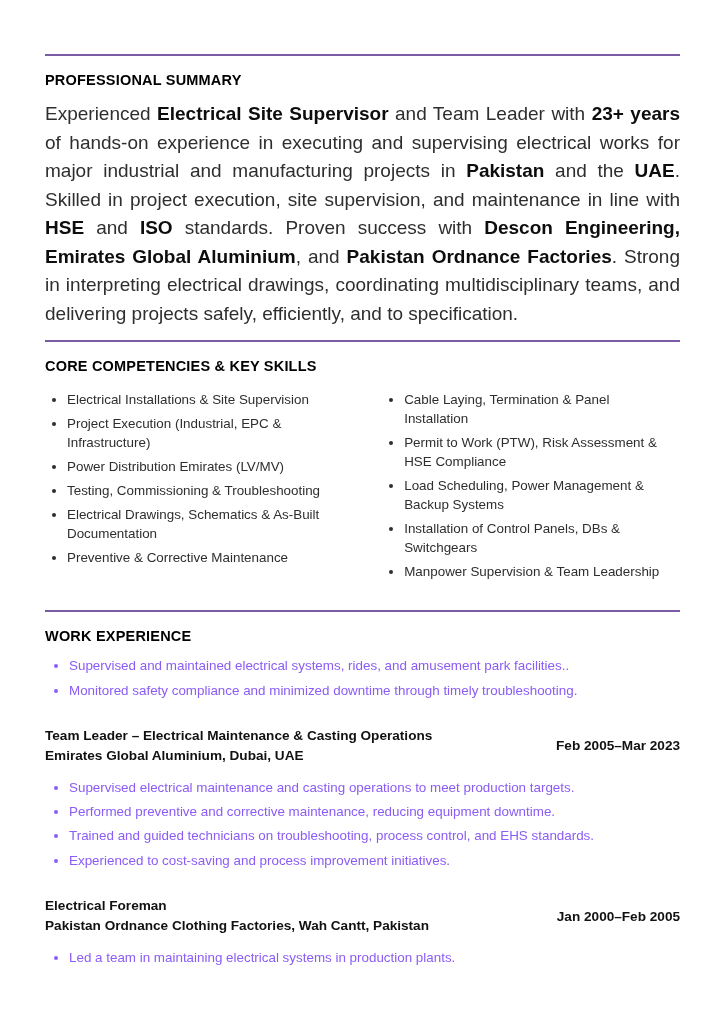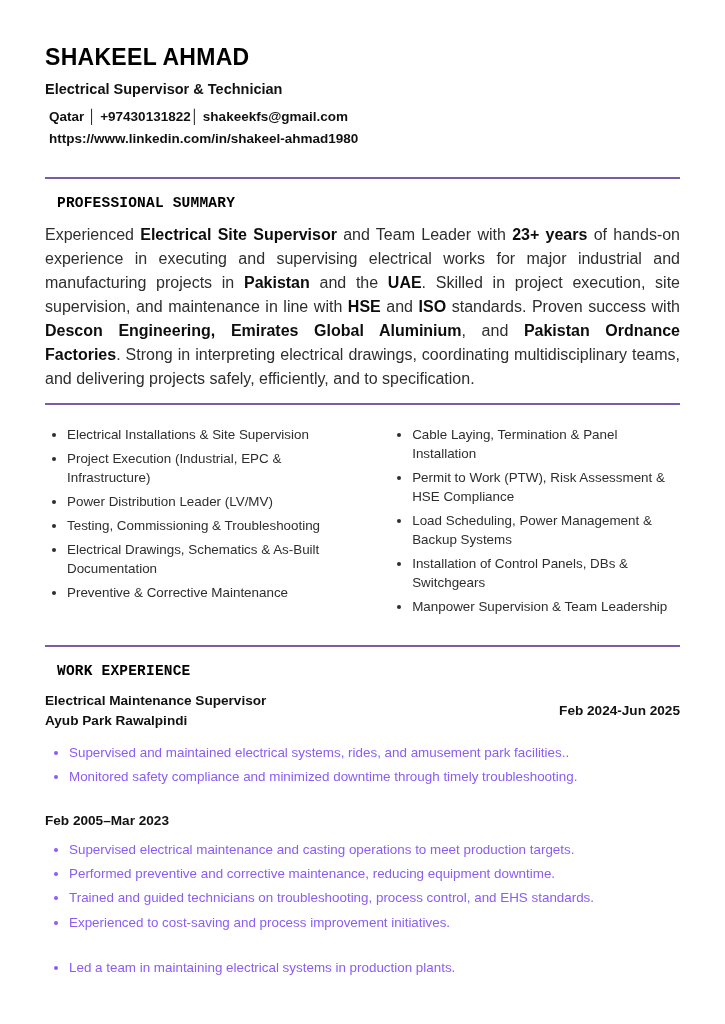--- a/index.html
+++ b/index.html
@@ -47,42 +47,41 @@
     margin: 0 0 7px 4px;
   }
 
   
   section.block {
     border-top: 2px solid var(--accent);
     margin-top: 10px;
     padding-top: 16px;
   }
   h2.section-heading {
-    margin: 0 0 12px 12px;
+    margin: 0 0 12px 0;
     font-size: 14.5px;
     font-weight: 700;
     color: #000000;
     letter-spacing: 0.2px;
-    font-family: Liberation Mono, monospace;
   }
 
   
   p.summary {
     margin: 0 0 12px 0;
-    font-size: 16px;
+    font-size: 19px;
     line-height: 1.5;
     text-align: justify;
     color: #2e2e2e;
   }
   p.summary strong { color: #0d0d0d; }
 
   
   .skills-cols {
     display: flex;
-    gap: 28px;
+    gap: 20px;
     padding: 4px 0 14px 0;
   }
   .skills-cols ul {
     margin: 0;
     padding: 0 0 0 22px;
     flex: 0 0 calc(52% - 13px);
     list-style: disc;
   }
   .skills-cols ul + ul { flex: 0 0 calc(48% - 13px); }
   .skills-cols li {
@@ -125,80 +124,79 @@
     line-height: 1.45;
     margin-bottom: 5px;
     color: #8b5cf6;
   }
 </style>
 </head>
 <body>
 
 <div class="page">
 
-  <header class="resume-header">
-    <h1 class="name">SHAKEEL AHMAD</h1>
-    <div class="candidate-title">Electrical Supervisor &amp; Technician</div>
-    <div class="contact-line">Qatar │ +97430131822│ shakeekfs@gmail.com</div>
-    <div class="contact-line">https://www.linkedin.com/in/shakeel-ahmad1980</div>
-  </header>
 
   <section class="block">
     <h2 class="section-heading">PROFESSIONAL SUMMARY</h2>
     <p class="summary"><span>Experienced </span><strong>Electrical Site Supervisor</strong><span> and Team Leader with </span><strong>23+ years</strong><span> of hands-on experience in executing and supervising electrical works for major industrial and manufacturing projects in </span><strong>Pakistan</strong><span> and the </span><strong>UAE</strong><span>. Skilled in project execution, site supervision, and maintenance in line with </span><strong>HSE</strong><span> and </span><strong>ISO</strong><span> standards. Proven success with </span><strong>Descon Engineering, Emirates Global Aluminium</strong><span>, and </span><strong>Pakistan Ordnance Factories</strong><span>. Strong in interpreting electrical drawings, coordinating multidisciplinary teams, and delivering projects safely, efficiently, and to specification.</span></p>
   </section>
 
   <section class="block">
+    <h2 class="section-heading">CORE COMPETENCIES &amp; KEY SKILLS</h2>
     <div class="skills-cols">
       <ul id="skills-left">
           <li>Electrical Installations &amp; Site Supervision</li>
           <li>Project Execution (Industrial, EPC &amp; Infrastructure)</li>
-          <li>Power Distribution Leader (LV/MV)</li>
+          <li>Power Distribution Emirates (LV/MV)</li>
           <li>Testing, Commissioning &amp; Troubleshooting</li>
           <li>Electrical Drawings, Schematics &amp; As-Built Documentation</li>
           <li>Preventive &amp; Corrective Maintenance</li>
         </ul>
       <ul id="skills-right">
           <li>Cable Laying, Termination &amp; Panel Installation</li>
           <li>Permit to Work (PTW), Risk Assessment &amp; HSE Compliance</li>
           <li>Load Scheduling, Power Management &amp; Backup Systems</li>
           <li>Installation of Control Panels, DBs &amp; Switchgears</li>
           <li>Manpower Supervision &amp; Team Leadership</li>
         </ul>
     </div>
   </section>
 
   <section class="block">
     <h2 class="section-heading">WORK EXPERIENCE</h2>
     <div id="jobs">
         <article class="job">
-          <div class="job-head">
-            <div class="job-left">
-              <div class="job-title-line">Electrical Maintenance Supervisor</div>
-              <div class="job-company">Ayub Park Rawalpindi</div>
-            </div>
-            <div class="job-dates">Feb 2024-Jun 2025</div>
-          </div>
           <ul class="job-bullets">
             <li>Supervised and maintained electrical systems, rides, and amusement park facilities..</li>
             <li>Monitored safety compliance and minimized downtime through timely troubleshooting.</li>
           </ul>
         </article>
         <article class="job">
           <div class="job-head">
+            <div class="job-left">
+              <div class="job-title-line">Team Leader – Electrical Maintenance &amp; Casting Operations</div>
+              <div class="job-company">Emirates Global Aluminium, Dubai, UAE</div>
+            </div>
             <div class="job-dates">Feb 2005–Mar 2023</div>
           </div>
           <ul class="job-bullets">
             <li>Supervised electrical maintenance and casting operations to meet production targets.</li>
             <li>Performed preventive and corrective maintenance, reducing equipment downtime.</li>
             <li>Trained and guided technicians on troubleshooting, process control, and EHS standards.</li>
             <li>Experienced to cost-saving and process improvement initiatives.</li>
           </ul>
         </article>
         <article class="job">
+          <div class="job-head">
+            <div class="job-left">
+              <div class="job-title-line">Electrical Foreman</div>
+              <div class="job-company">Pakistan Ordnance Clothing Factories, Wah Cantt, Pakistan</div>
+            </div>
+            <div class="job-dates">Jan 2000–Feb 2005</div>
+          </div>
           <ul class="job-bullets">
             <li>Led a team in maintaining electrical systems in production plants.</li>
           </ul>
         </article>
       </div>
   </section>
 
 </div>
 
 </body></html>

